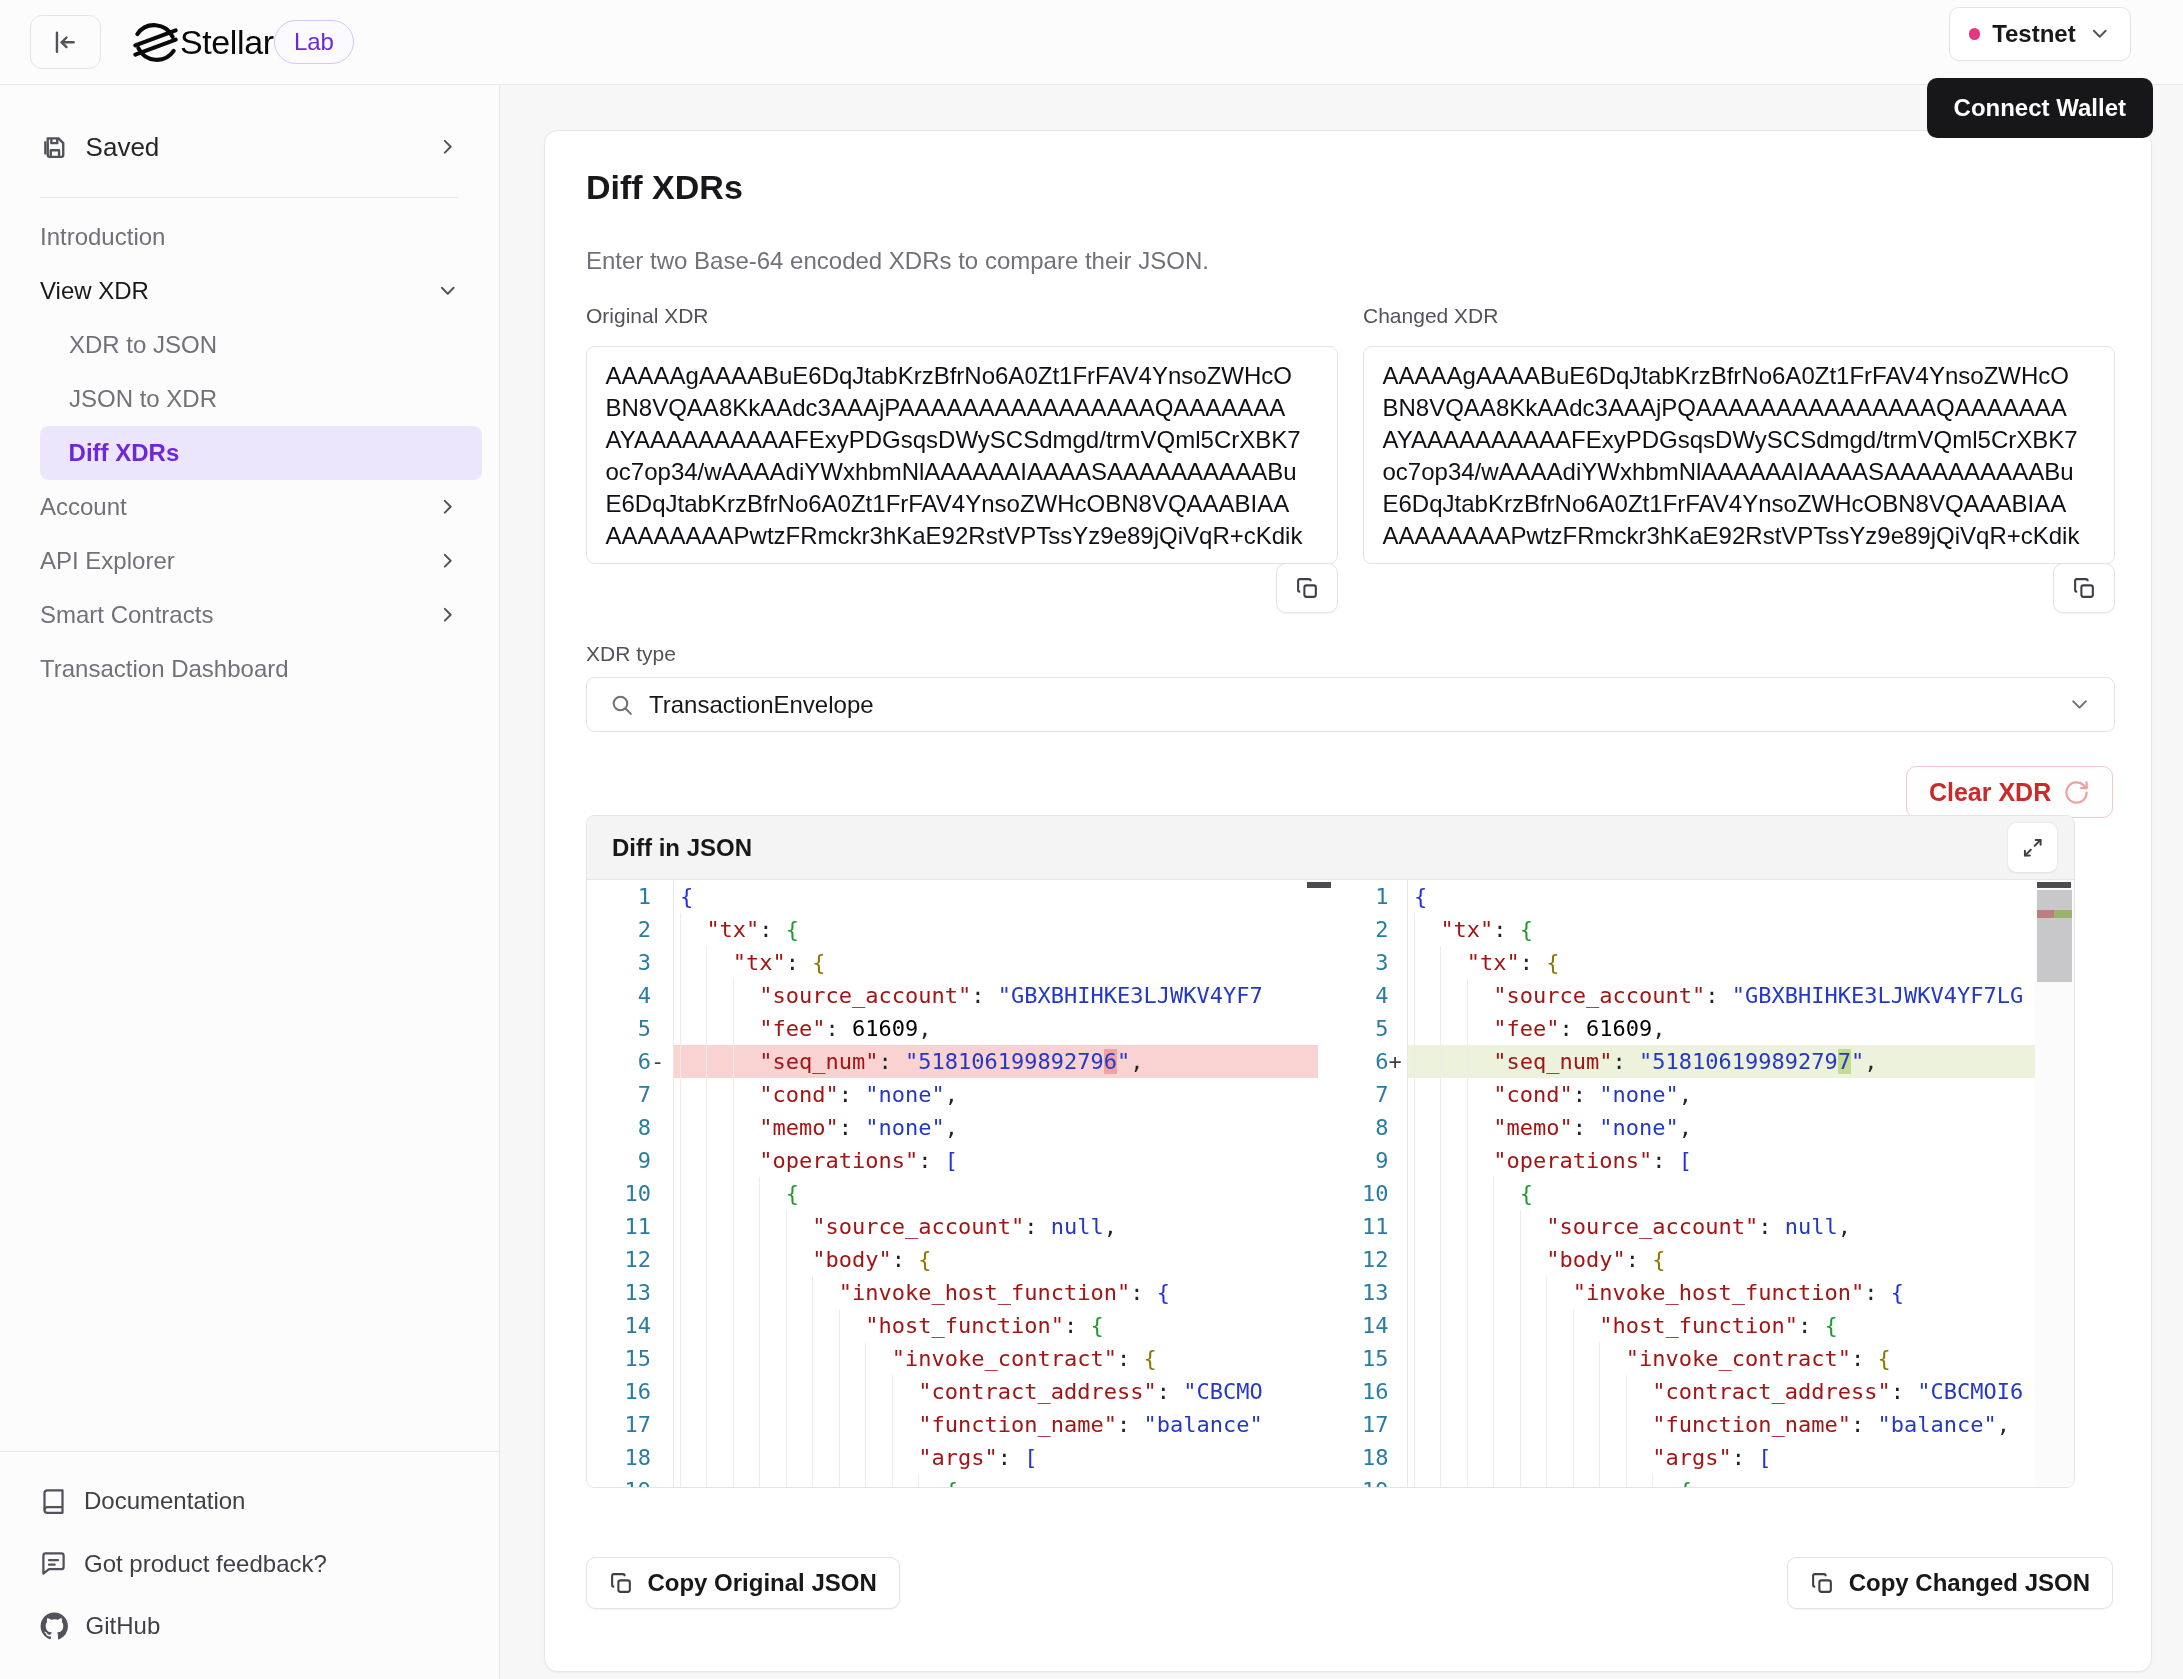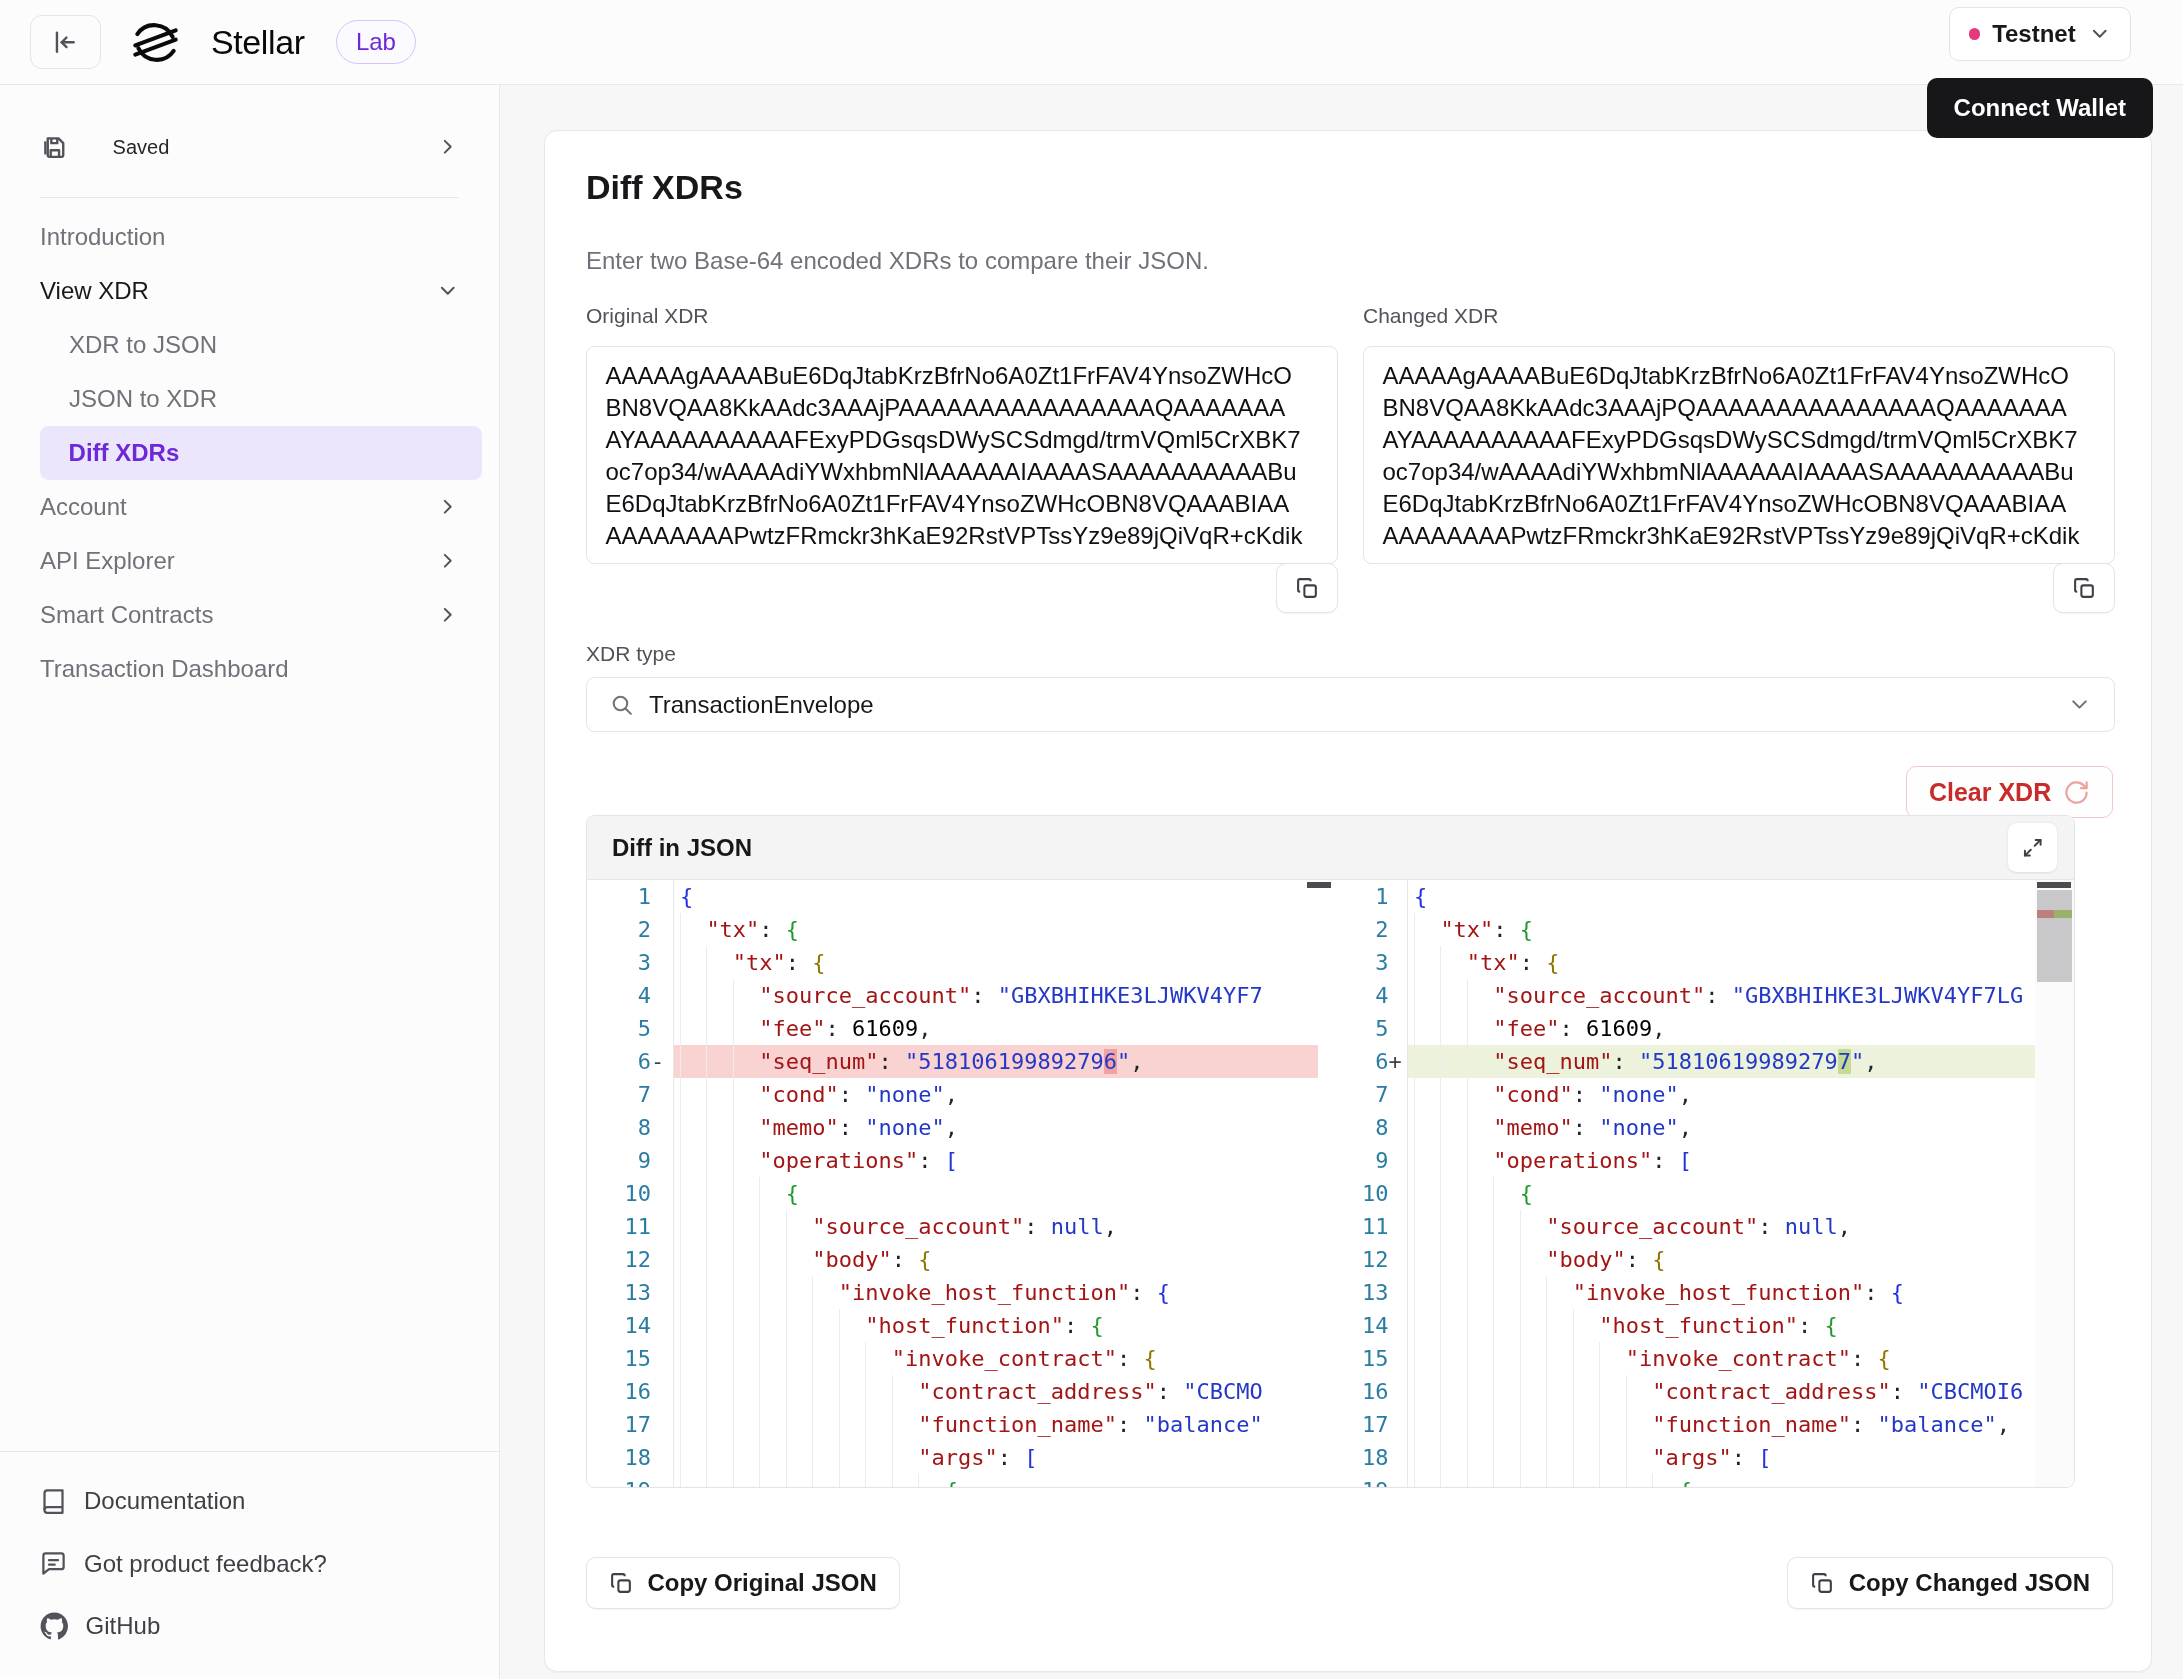--- a/index.html
+++ b/index.html
@@ -14,21 +14,21 @@
   .topbar {
     position:absolute; left:0; top:0; right:0; height:85px;
     background:#FCFCFC; border-bottom:0.8px solid #E8E8EA;
     display:flex; align-items:center; padding:0 30px; z-index:5;
   }
   .collapse-btn {
     width:71px; height:54px; border:0.8px solid #E4E4E7; border-radius:11.8px;
     display:flex; align-items:center; justify-content:center; color:#52525B;
     background:#FCFCFC; cursor:pointer;
   }
-  .brand { display:flex; align-items:center; gap:31px; margin-left:30px; }
+  .brand { display:flex; align-items:center; gap:0; margin-left:30px; }
   .brand-name { font-size:34px; font-weight:500; letter-spacing:-0.4px; color:#09090B; }
   .lab-badge {
     height:44px; padding:0 19.3px; border:1.7px solid #D4C6F9; border-radius:839px;
     color:#6D28D9; font-size:24px; display:flex; align-items:center; background:#FBFAFF;
   }
   .topbar-right { margin-left:auto; display:flex; align-items:center; gap:17px;flex-direction:column; }
   .theme-toggle {
     width:79px; height:44px; border-radius:22px; background:#EDEDEF; position:relative; cursor:pointer;
   }
   .theme-knob {
@@ -48,21 +48,21 @@
   }
 
   
   .sidebar {
     position:absolute; left:0; top:85px; bottom:0; width:500px;
     background:#FCFCFC; border-right:0.8px solid #E8E8EA;
   }
   .saved-row {
     margin:37px 40px 0; height:50px; display:flex; align-items:center; gap:17px; cursor:pointer;
   }
-  .saved-label { font-size:20px; font-weight:500; color:#27272A; flex:1;margin-left:27px; }
+  .saved-label { font-size:26px; font-weight:500; color:#27272A; flex:1; }
   .saved-icon { color:#52525B; }
   .side-divider { margin:25px 40px 0; border-top:0.8px solid #E8E8EA; }
   .nav { margin-top:11.8px; }
   .nav-item {
     height:54px; display:flex; align-items:center; padding:0 40px;
     font-size:24px; color:#71717A; cursor:pointer;
   }
   .nav-item .nav-label { flex:1; }
   .nav-item.strong { color:#18181B;gap:22px; }
   .nav-item.sub { padding-left:69px; }

